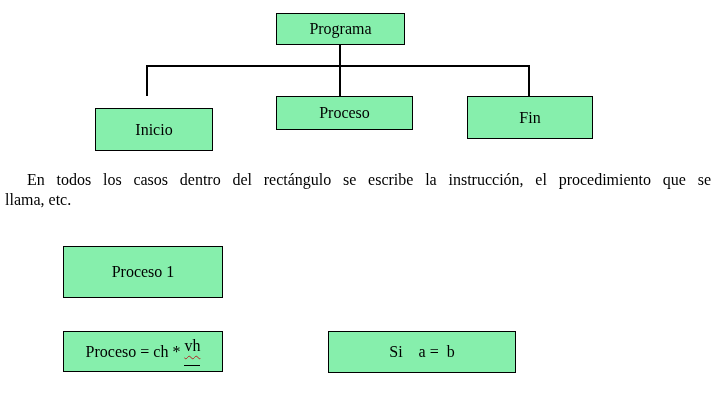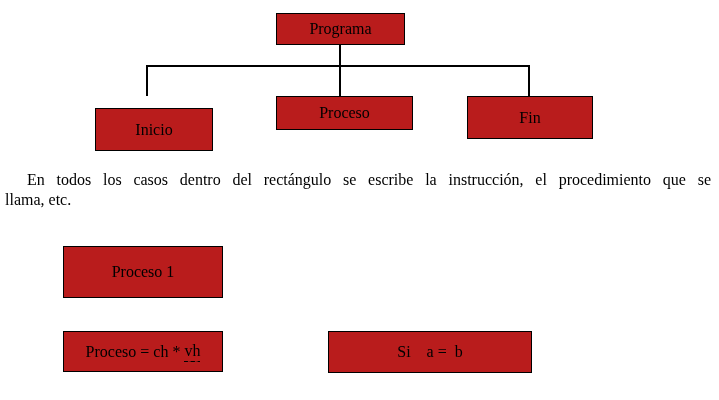--- a/index.html
+++ b/index.html
@@ -12,21 +12,21 @@
     width: 719px;
     height: 400px;
     background: #ffffff;
     font-family: "Liberation Serif", "DejaVu Serif", serif;
     color: #000000;
     overflow: hidden;
   }
   .box {
     position: absolute;
     border: 1.5px solid #000000;
-    background: #b91c1c;
+    background: #86efac;
     display: flex;
     align-items: center;
     justify-content: center;
     font-size: 16px;
     box-sizing: border-box;
   }
   .line {
     position: absolute;
     background: #000000;
   }
@@ -48,38 +48,38 @@
   }
   .pre-space {
     white-space: pre;
   }
   .underlined-term {
     border-bottom: 1px solid #000000;
     text-decoration: underline wavy #b22222;
     text-decoration-thickness: 1px;
     text-underline-offset: 4px;
     text-decoration-skip-ink: none;
-    padding-bottom: 1px;
+    padding-bottom: 10px;
   }
   
   #box-programa { left: 276px; top: 13px;  width: 129px; height: 32px; }
   #box-inicio   { left: 95px;  top: 108px;  width: 118px; height: 43px; }
   #box-proceso  { left: 276px; top: 96px;  width: 137px; height: 34px; font-family: Liberation Serif, serif; }
   #box-fin      { left: 467px; top: 96px;  width: 126px; height: 43px; }
   
   #conn-root-drop { left: 339px; top: 45px; width: 1.5px; height: 21px; }
   #conn-hbar      { left: 146px; top: 65px; width: 383px; height: 1.5px; }
   #conn-drop-left   { left: 146px; top: 65px; width: 1.5px; height: 31px; }
   #conn-drop-middle { left: 339px; top: 65px; width: 1.5px; height: 31px; }
   #conn-drop-right  { left: 528px; top: 65px; width: 1.5px; height: 31px; }
   
   #box-proceso1  { left: 63px;  top: 246px; width: 160px; height: 52px; }
   #box-imprimir  { left: 327px; top: 245px; width: 193px; height: 43px; }
   #box-sueldo    { left: 63px;  top: 331px; width: 160px; height: 41px; }
-  #box-condition { left: 328px; top: 331px; width: 204px; height: 42px; }
+  #box-condition { left: 328px; top: 331px; width: 188px; height: 42px; }
 </style>
 </head>
 <body>
 
 <div id="canvas">
 
   <div class="box" id="box-programa">
     <span>Programa</span>
   </div>
 

